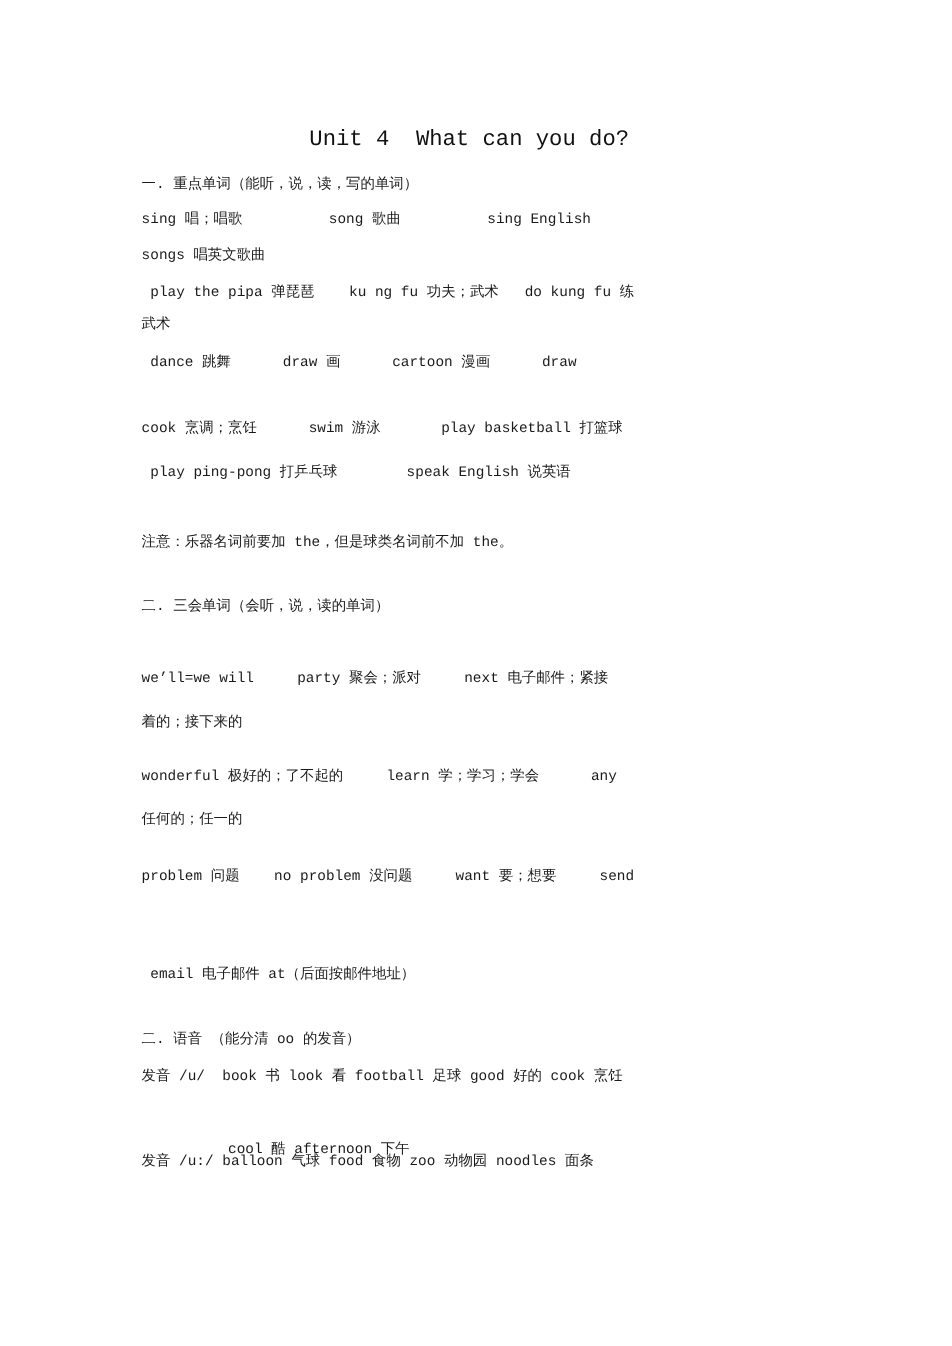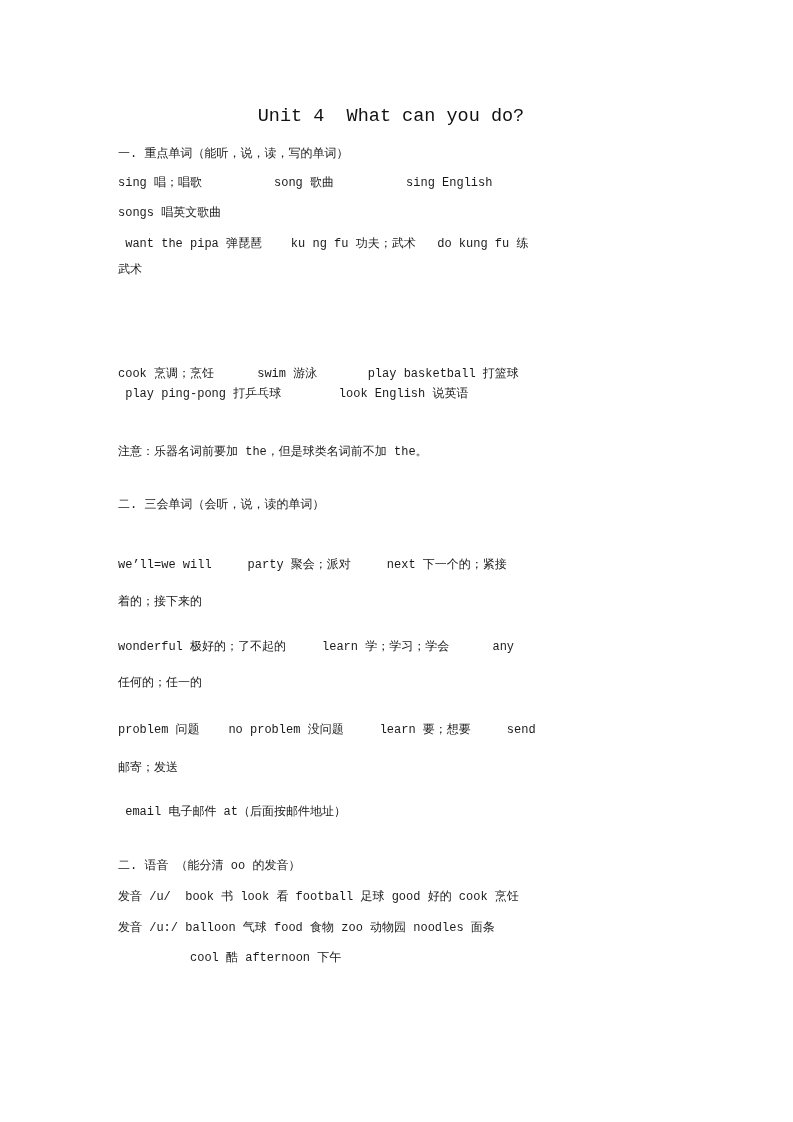--- a/index.html
+++ b/index.html
@@ -39,33 +39,33 @@
 </head>
 <body>
 
 <div class="page">
 
   <div class="title" style="top:104px">Unit 4  What can you do?</div>
 
   <div class="line" style="top:142px">一. 重点单词（能听，说，读，写的单词）</div>
   <div class="line" style="top:201px">songs 唱英文歌曲</div>
   <div class="line" style="top:171px">sing 唱；唱歌          song 歌曲          sing English</div>
-  <div class="line" style="top:232px"> want the pipa 弹琵琶    ku ng fu 功夫；武术   do kung fu 练</div>
+  <div class="line" style="top:232px"> play the pipa 弹琵琶    ku ng fu 功夫；武术   do kung fu 练</div>
   <div class="line" style="top:258px">武术</div>
-  <div class="line" style="top:362px">cook 烹调；烹饪      swim 游泳       play basketball 打篮球</div>
-  <div class="line" style="top:382px"> play ping-pong 打乒乓球        look English 说英语</div>
+  <div class="line" style="top:290px"> dance 跳舞      draw 画      cartoon 漫画      draw</div>
+  <div class="line" style="top:345px">cook 烹调；烹饪      swim 游泳       play basketball 打篮球</div>
+  <div class="line" style="top:382px"> play ping-pong 打乒乓球        speak English 说英语</div>
   <div class="line" style="top:440px">注意：乐器名词前要加 the，但是球类名词前不加 the。</div>
 
   <div class="line" style="top:493px">二. 三会单词（会听，说，读的单词）</div>
-  <div class="line" style="top:553px">we’ll=we will     party 聚会；派对     next 下一个的；紧接</div>
+  <div class="line" style="top:553px">we’ll=we will     party 聚会；派对     next 电子邮件；紧接</div>
   <div class="line" style="top:590px">着的；接下来的</div>
   <div class="line" style="top:635px">wonderful 极好的；了不起的     learn 学；学习；学会      any</div>
   <div class="line" style="top:671px">任何的；任一的</div>
-  <div class="line" style="top:718px">problem 问题    no problem 没问题     learn 要；想要     send</div>
-  <div class="line" style="top:756px">邮寄；发送</div>
+  <div class="line" style="top:718px">problem 问题    no problem 没问题     want 要；想要     send</div>
   <div class="line" style="top:800px"> email 电子邮件 at（后面按邮件地址）</div>
 
   <div class="line" style="top:854px">二. 语音 （能分清 oo 的发音）</div>
   <div class="line" style="top:885px">发音 /u/  book 书 look 看 football 足球 good 好的 cook 烹饪</div>
-  <div class="line" style="top:916px">发音 /u:/ balloon 气球 food 食物 zoo 动物园 noodles 面条</div>
+  <div class="line" style="top:956px">发音 /u:/ balloon 气球 food 食物 zoo 动物园 noodles 面条</div>
   <div class="line" style="top:946px">          cool 酷 afternoon 下午</div>
 
 </div>
 
 </body></html>

